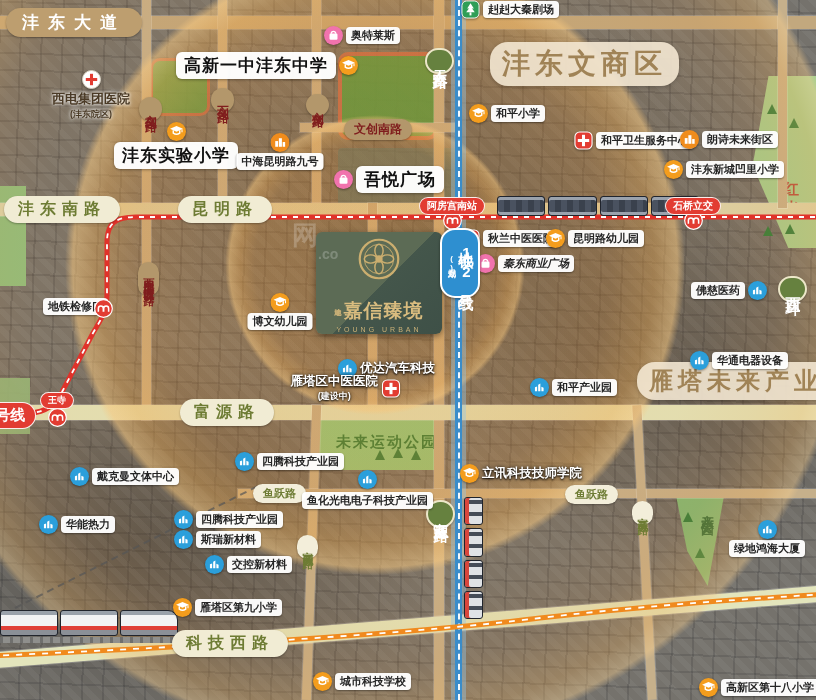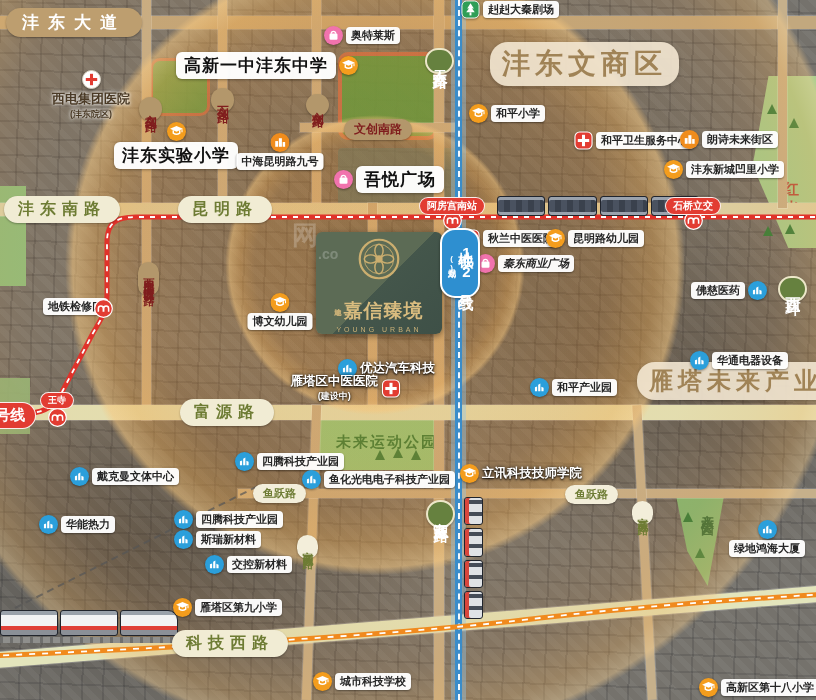--- a/index.html
+++ b/index.html
@@ -375,21 +375,21 @@
     </div>
     <div class="poi" style="left: 235px; top: 452px;">
       <span class="icn"><svg viewBox="0 0 20 20">
           <circle cx="10" cy="10" r="10" fill="#2B9FDB"></circle>
           <path d="M5.2 14V9.8l2.3-.9V14Z" fill="#fff"></path>
           <path d="M8.6 14V7.2l2.3-1.5V14Z" fill="#fff"></path>
           <path d="M12 14V9.2l2.3 1V14Z" fill="#fff"></path>
         </svg></span>
       <span class="lbl-pill">四腾科技产业园</span>
     </div>
-    <div class="poi" style="left: 302px; top: 470px;">
+    <div class="poi" style="left: 302px; top: 470px; flex-direction: column;">
       <span class="icn"><svg viewBox="0 0 20 20">
           <circle cx="10" cy="10" r="10" fill="#2B9FDB"></circle>
           <path d="M5.2 14V9.8l2.3-.9V14Z" fill="#fff"></path>
           <path d="M8.6 14V7.2l2.3-1.5V14Z" fill="#fff"></path>
           <path d="M12 14V9.2l2.3 1V14Z" fill="#fff"></path>
         </svg></span>
       <span class="lbl-pill">鱼化光电电子科技产业园</span>
     </div>
     <div class="poi" style="left: 460px; top: 464px;">
       <span class="icn"><svg viewBox="0 0 20 20">

